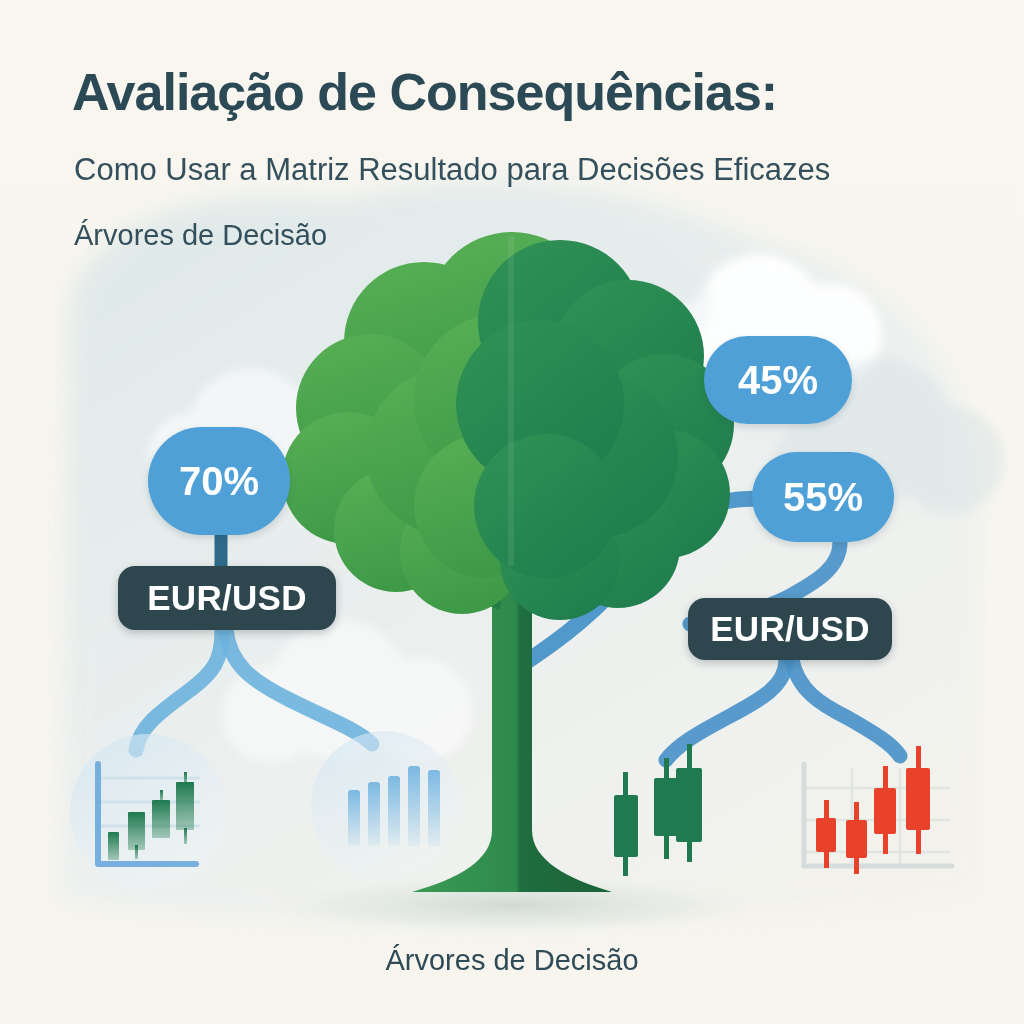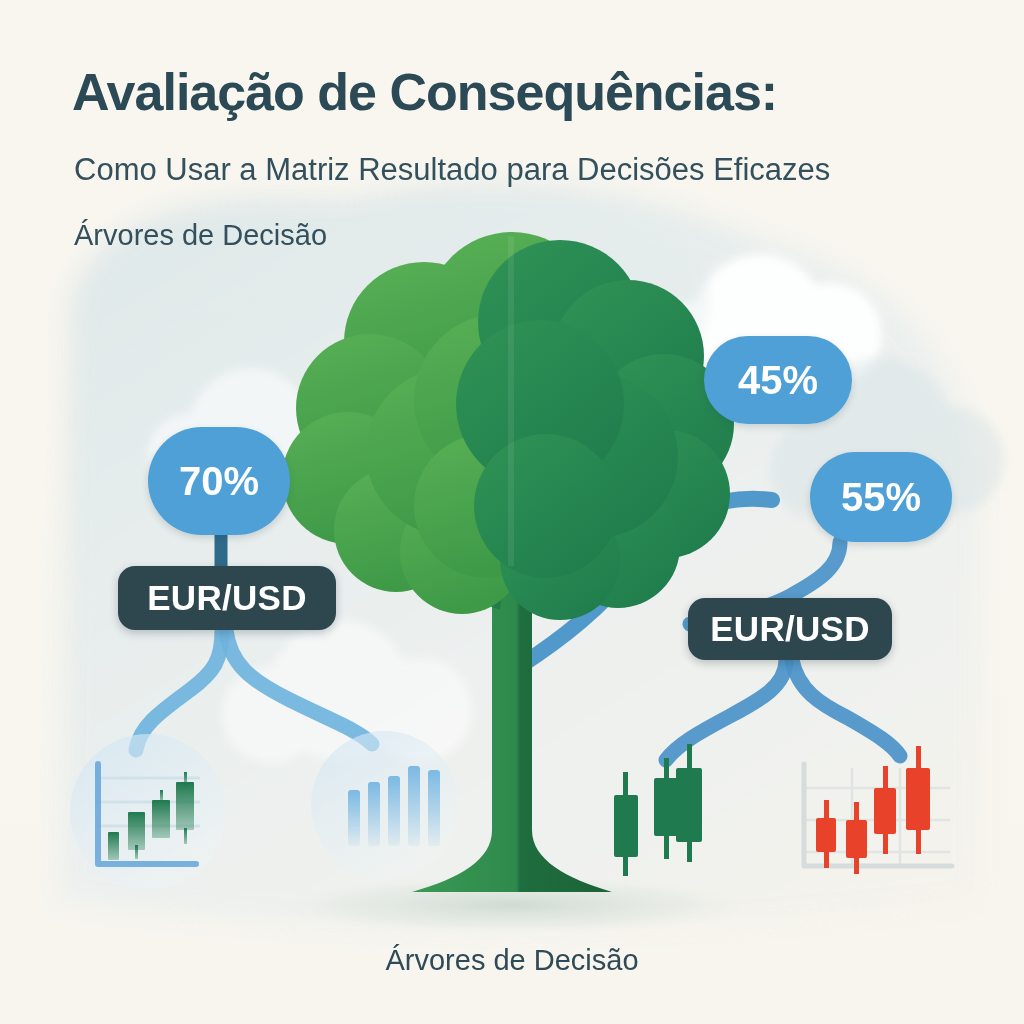--- a/index.html
+++ b/index.html
@@ -48,21 +48,21 @@
   }
   .pair{
     background:#2e474f;
     border-radius:17px;
     font-size:35px;
     letter-spacing:.3px;
     box-shadow:0 3px 8px rgba(25,45,55,.25);
   }
   #n70 {left:148px;top:427px;width:142px;height:108px;}
   #n45 {left:704px;top:336px;width:148px;height:88px;}
-  #n55 {left:810px;top:452px;width:142px;height:90px;}
+  #n55 {left:752px;top:452px;width:142px;height:90px;}
   #pairL{left:118px;top:566px;width:218px;height:64px;}
   #pairR{left:688px;top:598px;width:204px;height:62px;}
 </style>
 </head>
 <body>
 
 <div id="stage">
 
   <svg id="art" viewBox="0 0 1024 1024">
     <defs>

